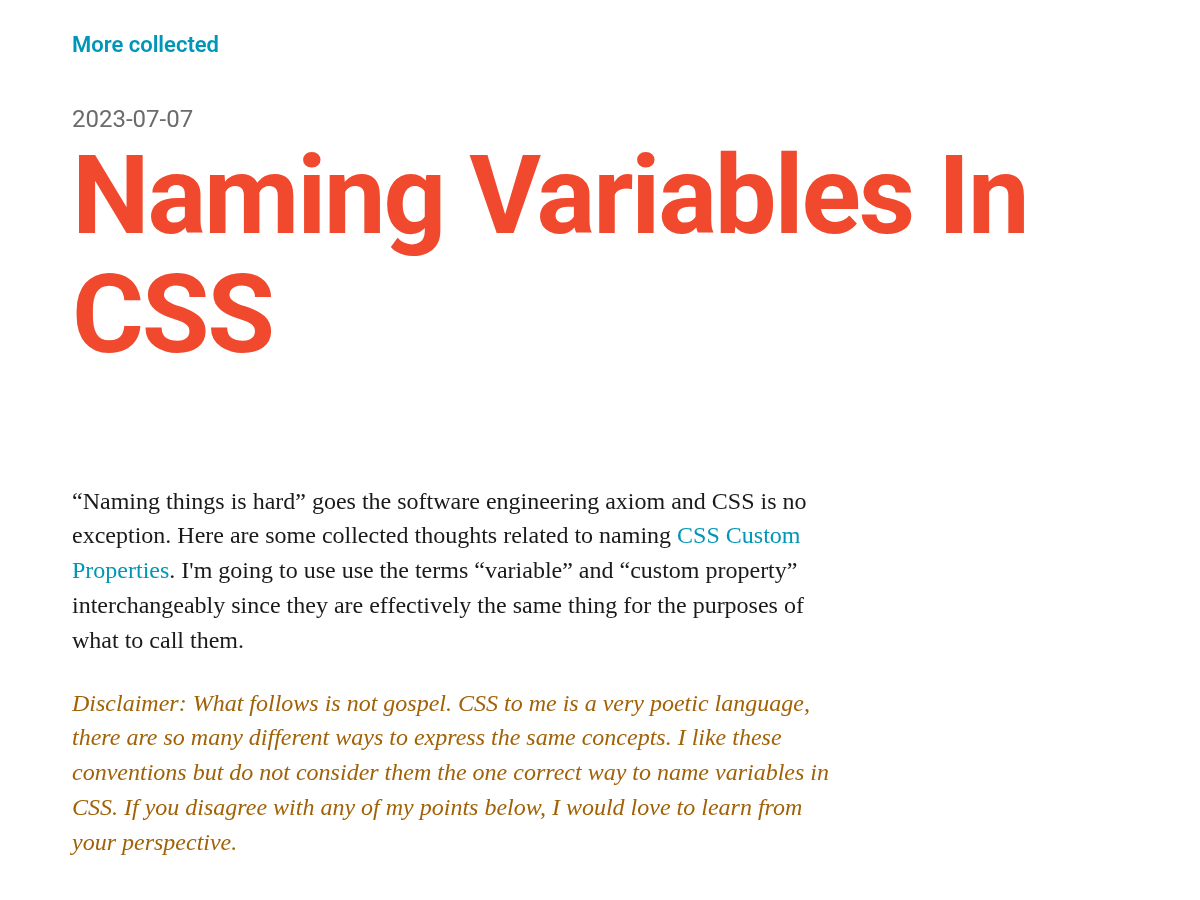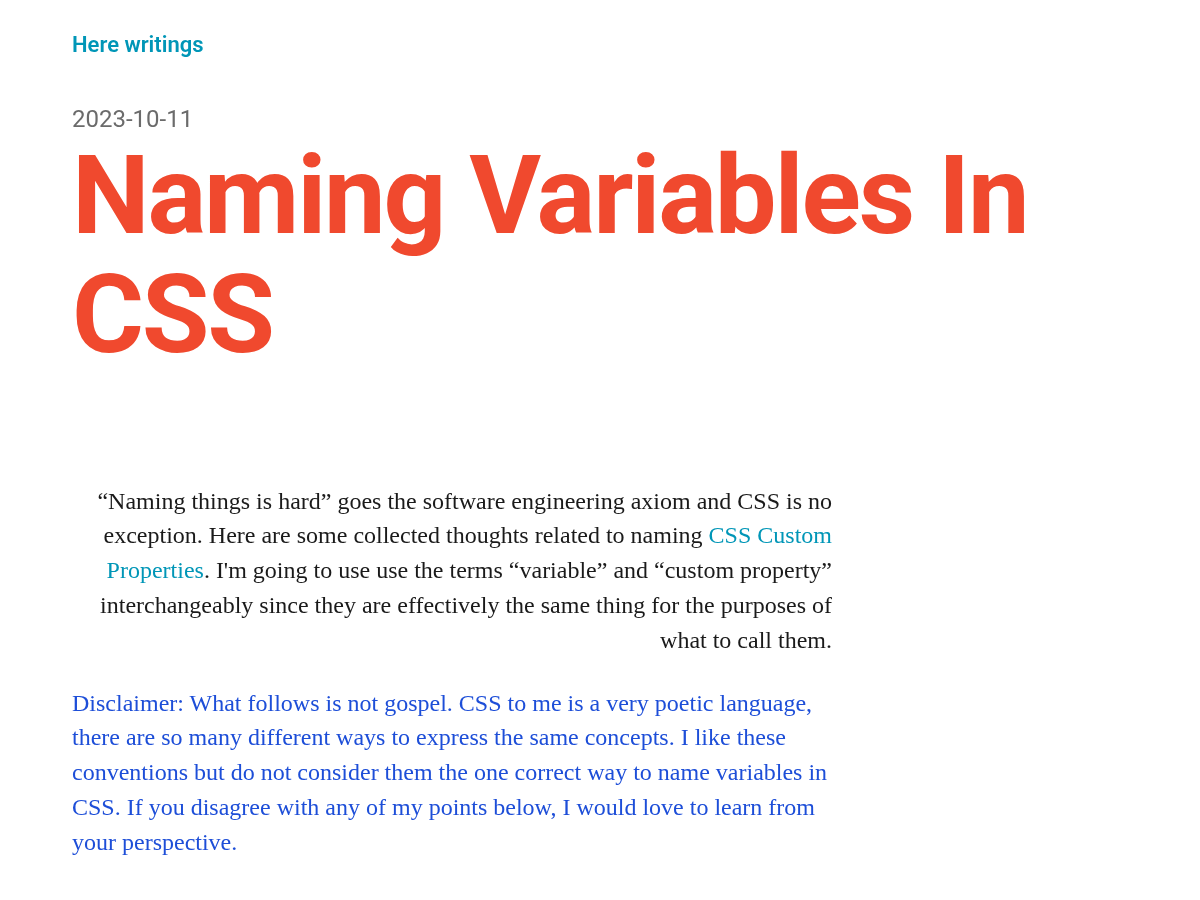--- a/index.html
+++ b/index.html
@@ -37,48 +37,48 @@
 }
 .content {
   max-width: 760px;
 }
 .body-text {
   font-family: Georgia, 'Times New Roman', serif;
   font-size: 24px;
   line-height: 1.45;
   color: #1a1a1a;
   margin-bottom: 28px;
-  text-align: right;
 }
 .body-text .inline-link {
   color: #0096b7;
   text-decoration: none;
 }
 .disclaimer {
   font-family: Georgia, 'Times New Roman', serif;
   font-size: 24px;
   line-height: 1.45;
-  color: #1d4ed8;
+  font-style: italic;
+  color: #a16207;
   margin-bottom: 36px;
 }
 .section-heading {
   color: #f0492e;
   font-size: 36px;
   font-weight: 700;
   margin-bottom: 24px;
 }
 </style>
 </head>
 <body>
 
 
 
-<a href="#" class="nav-link">Here writings</a>
+<a href="#" class="nav-link">More collected</a>
 
-<div class="date">2023-10-11</div>
+<div class="date">2023-07-07</div>
 
 <h1 class="title">Naming Variables In CSS</h1>
 
 <div class="content">
   <p class="body-text">
     <span>“Naming things is hard” goes the software engineering axiom and CSS is no exception. Here are some collected thoughts related to naming </span><a href="#" class="inline-link">CSS Custom Properties</a><span>. I'm going to use use the terms “variable” and “custom property” interchangeably since they are effectively the same thing for the purposes of what to call them.</span>
   </p>
 
   <p class="disclaimer">Disclaimer: What follows is not gospel. CSS to me is a very poetic language, there are so many different ways to express the same concepts. I like these conventions but do not consider them the one correct way to name variables in CSS. If you disagree with any of my points below, I would love to learn from your perspective.</p>
 

